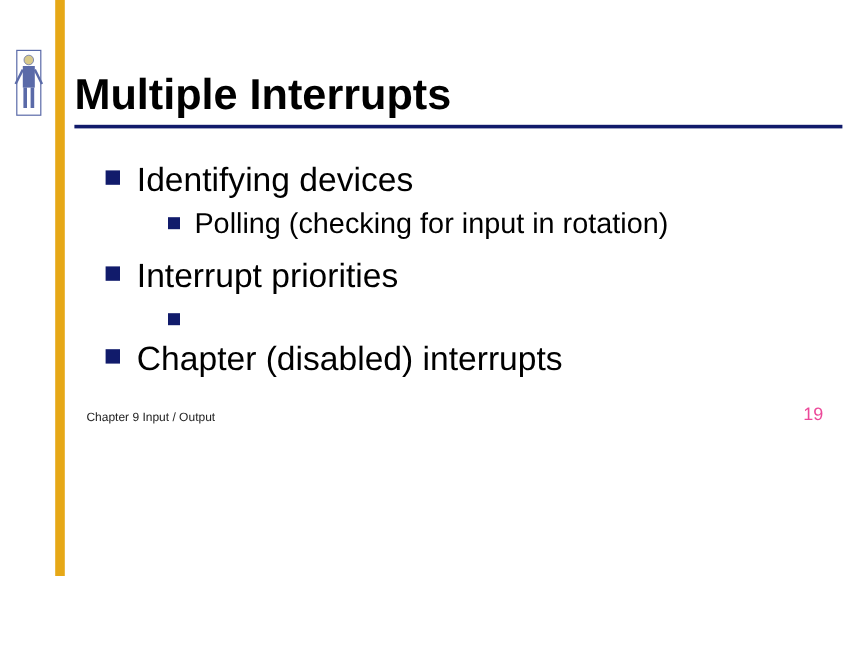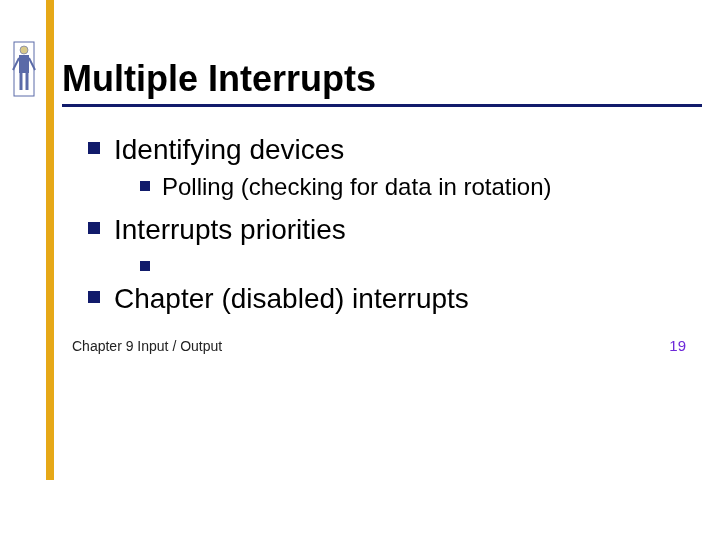--- a/index.html
+++ b/index.html
@@ -17,22 +17,22 @@
   .content { position: absolute; left: 62px; top: 122px; width: 640px; text-align: center; }
 
   .lvl1 { display: flex; align-items: flex-start; margin: 10px 0 4px 26px; }
   .lvl1 .b { width: 12px; height: 12px; background: #111b6b; margin-top: 10px; margin-right: 14px; flex: 0 0 auto; }
   .lvl1 .t { font-size: 28px; line-height: 1.25; }
 
   .lvl2 { display: flex; align-items: flex-start; margin: 4px 0 4px 78px; }
   .lvl2 .b { width: 10px; height: 10px; background: #111b6b; margin-top: 10px; margin-right: 12px; flex: 0 0 auto; }
   .lvl2 .t { font-size: 24px; line-height: 1.3; max-width: 520px; }
 
-  .footer-left { position: absolute; left: 72px; bottom: 30px; font-size: 14px; color: #222; }
-  .footer-right { position: absolute; right: 34px; bottom: 30px; font-size: 15px; color: #6d28d9; }
+  .footer-left { position: absolute; left: 72px; bottom: 30px; font-size: 10px; color: #222; }
+  .footer-right { position: absolute; right: 34px; bottom: 30px; font-size: 15px; color: #ec4899; }
 </style>
 </head>
 <body>
 
 <div class="slide">
 
   <div class="vbar"></div>
 
   <div class="decor">
     <svg viewBox="0 0 28 58">
@@ -51,26 +51,26 @@
 
   <div class="content">
 
     <div class="lvl1">
       <div class="b"></div>
       <div class="t">Identifying devices</div>
     </div>
 
     <div class="lvl2">
       <div class="b"></div>
-      <div class="t">Polling (checking for data in rotation)</div>
+      <div class="t">Polling (checking for input in rotation)</div>
     </div>
 
     <div class="lvl1">
       <div class="b"></div>
-      <div class="t">Interrupts priorities</div>
+      <div class="t">Interrupt priorities</div>
     </div>
 
     <div class="lvl2">
       <div class="b"></div>
     </div>
 
     <div class="lvl1">
       <div class="b"></div>
       <div class="t">Chapter (disabled) interrupts</div>
     </div>

